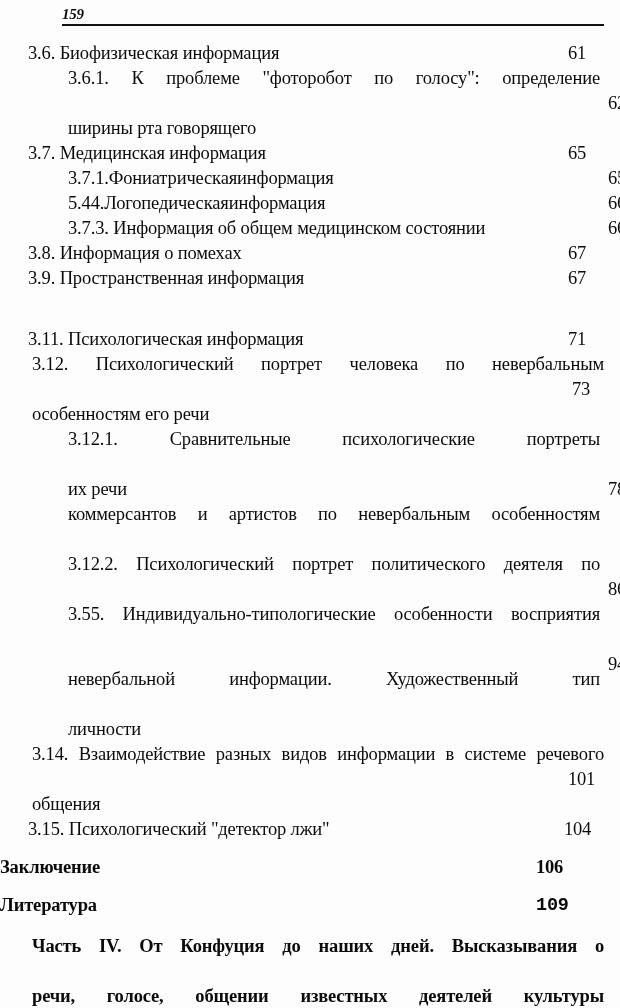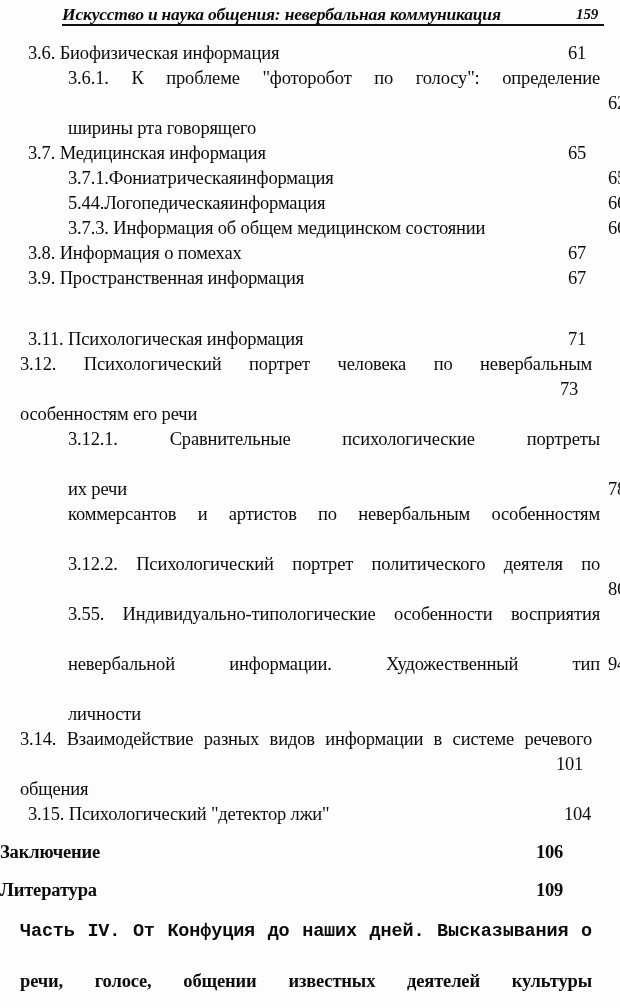--- a/index.html
+++ b/index.html
@@ -93,21 +93,21 @@
     line-height: 25px;
     letter-spacing: -0.2px;
   }
   .folio.w2 { left: 540px; }   
   .folio.w3 { left: 536px; }
 
   
   .lvl1  { margin-left: 28px;  width: 572px; }
   .lvl1 .etext { padding-right: 92px; }
 
-  .lvl1w { margin-left: 20px;  width: 572px; }   
+  .lvl1w { margin-left: 32px;  width: 572px; }   
   .lvl1w .etext { padding-right: 0px; }
 
   .lvl2  { margin-left: 68px;  width: 532px; }
   .lvl2 .etext { padding-right: 52px; }
 
   .lvl2w { margin-left: 68px;  width: 532px; }
   .lvl2w .etext { padding-right: 0px; }
 
   .lvl0  {   width: 592px; }
   .lvl0 .etext { padding-right: 112px; }
@@ -116,21 +116,20 @@
 
   .gap-before { margin-top: 13px; }
   .gap-before-lg { margin-top: 16px; }
 </style>
 </head>
 <body>
 
 <div class="page">
 
   <div class="runhead">
-    <span class="runhead-title">Искусство и наука общения: невербальная коммуникация</span>
     <span class="runhead-folio">159</span>
   </div>
 
   <div class="toc" id="toc-root">
       <div class="entry lvl1">
         <p class="etext">
           <span class="ln" style="display: block;">3.6. Биофизическая информация</span>
         </p>
         <span class="folio w2" style="top: 0px;">61</span>
       </div>
@@ -200,21 +199,21 @@
       </div>
       <div class="entry lvl2w">
         <p class="etext">
           <span class="ln spread" style="display: block;">3.12.2. Психологический портрет политического деятеля по</span>
         </p>
         <span class="folio w2" style="top: 25px;">86</span>
       </div>
       <div class="entry lvl2w">
         <p class="etext">
           <span class="ln spread" style="display: block;">3.55. Индивидуально-типологические особенности восприятия</span>
-          <span class="ln spread" style="display: block;">невербальной информации. Художественный тип</span>
+          <span class="ln spread" style="display: block; margin-top: 15px;">невербальной информации. Художественный тип</span>
           <span class="ln" style="display: block;">личности</span>
         </p>
         <span class="folio w2" style="top: 50px;">94</span>
       </div>
       <div class="entry lvl1w">
         <p class="etext">
           <span class="ln spread" style="display: block;">3.14. Взаимодействие разных видов информации в системе речевого</span>
           <span class="ln" style="display: block;">общения</span>
         </p>
         <span class="folio w3" style="top: 25px;">101</span>
@@ -228,23 +227,23 @@
       <div class="entry lvl0 bold gap-before">
         <p class="etext">
           <span class="ln" style="display: block;">Заключение</span>
         </p>
         <span class="folio w3" style="top: 0px;">106</span>
       </div>
       <div class="entry lvl0 bold gap-before">
         <p class="etext">
           <span class="ln" style="display: block;">Литература</span>
         </p>
-        <span class="folio w3" style="top: 0px;">109</span>
+        <span class="folio w3" style="top: 0px; font-family: Liberation Mono, monospace;">109</span>
       </div>
       <div class="entry lvl1w bold gap-before-lg">
         <p class="etext">
-          <span class="ln spread" style="display: block; font-family: Liberation Mono, monospace;">Часть IV. От Конфуция до наших дней. Высказывания о</span>
+          <span class="ln spread" style="display: block;">Часть IV. От Конфуция до наших дней. Высказывания о</span>
           <span class="ln spread" style="display: block;">речи, голосе, общении известных деятелей культуры</span>
         </p>
       </div>
     </div>
 
 </div>
 
 </body></html>

